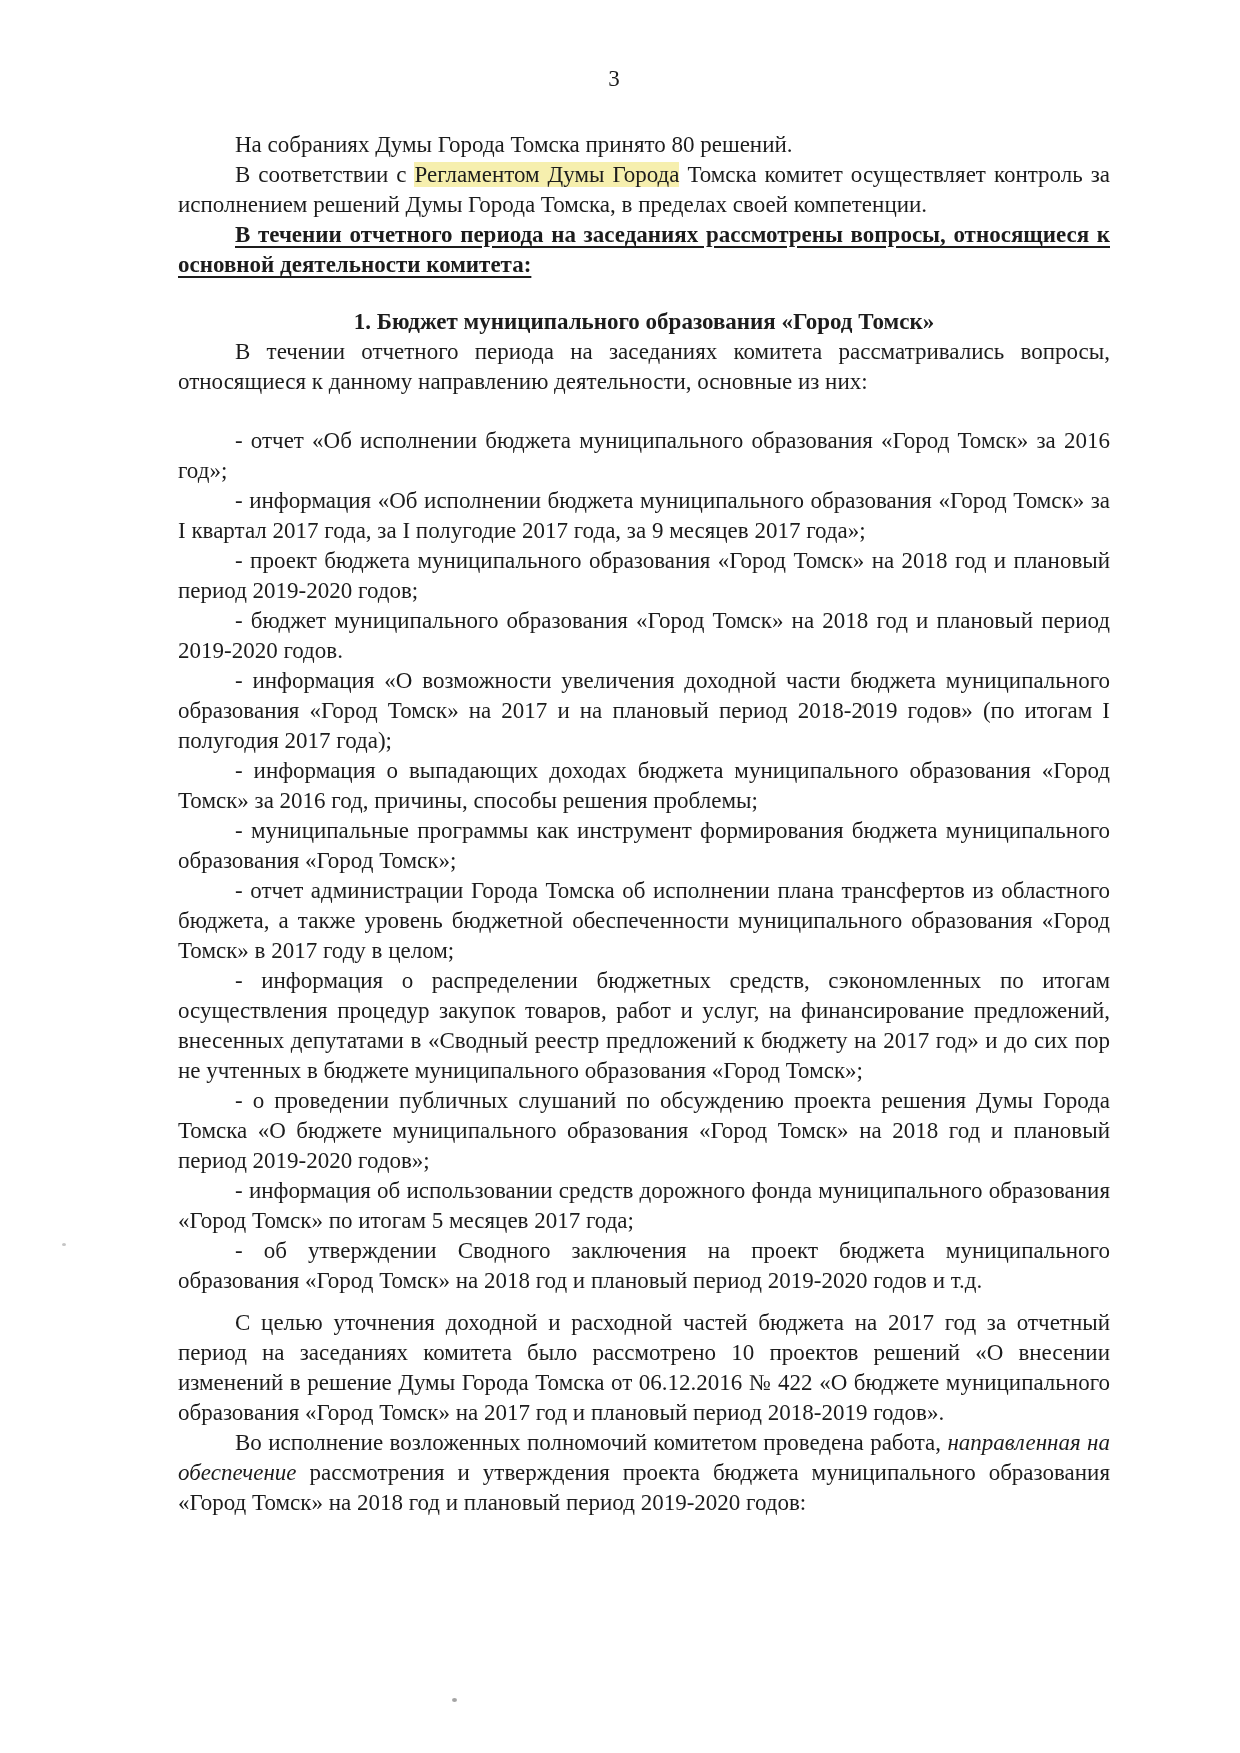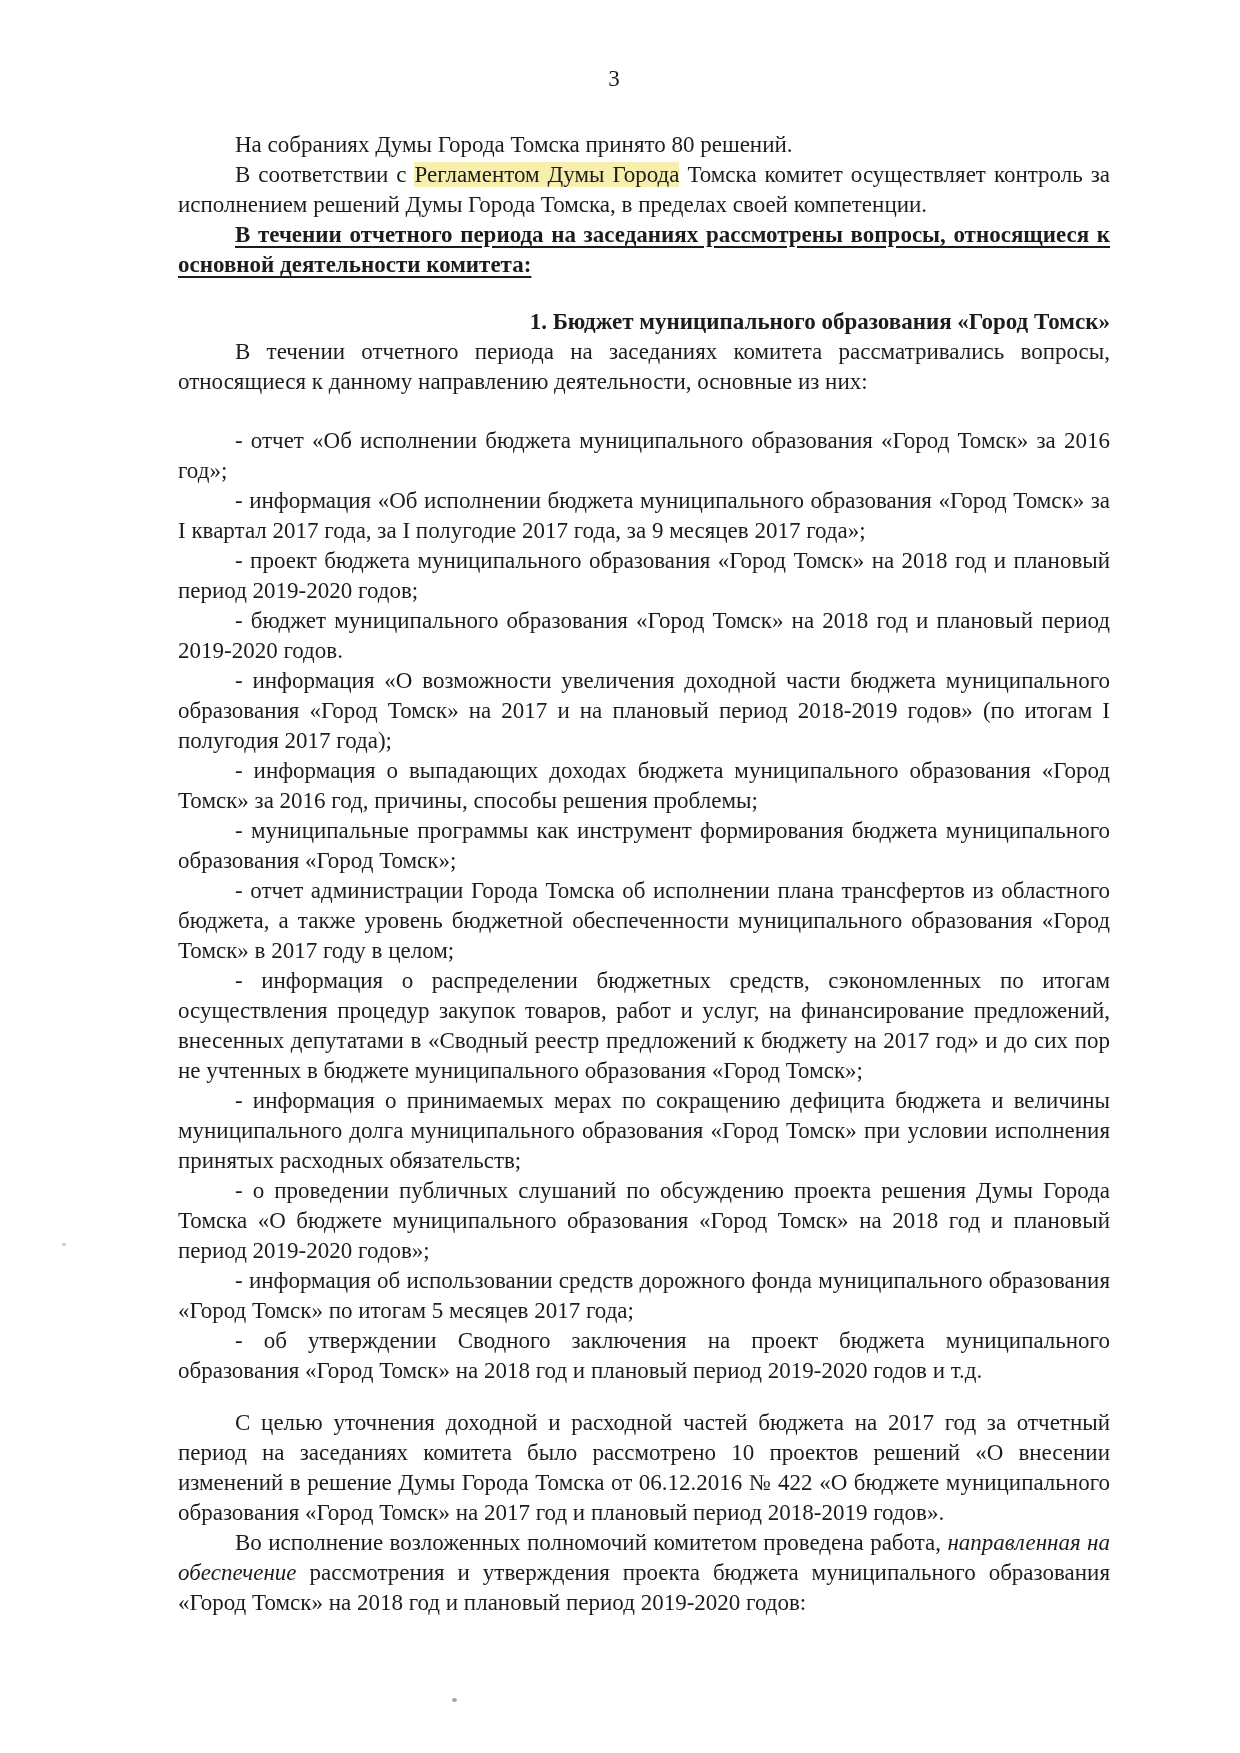--- a/index.html
+++ b/index.html
@@ -43,28 +43,28 @@
     font-weight:bold;
     text-decoration:underline;
     text-decoration-thickness:2px;
     text-underline-offset:4px;
   }
   .section-heading{
     margin:27px 0 0 0;
     font-size:23px;
     line-height:30px;
     font-weight:bold;
-    text-align:right;
+    text-align:center;
     text-indent:0;
   }
   .items p.first{
     margin-top:29px;
   }
   .closing-1{
-    margin-top:22px;
+    margin-top:12px;
   }
   .em{
     font-style:italic;
   }
   .hl{
     background:var(--highlight);
   }
   ul.bullet-list{
     list-style:none;
     margin:0;
@@ -111,21 +111,20 @@
   <div class="items">
     <p class="first">- отчет «Об исполнении бюджета муниципального образования «Город Томск» за 2016 год»;</p>
     <p>- информация «Об исполнении бюджета муниципального образования «Город Томск» за I квартал 2017 года, за I полугодие 2017 года, за 9 месяцев 2017 года»;</p>
     <p>- проект бюджета муниципального образования «Город Томск» на 2018 год и плановый период 2019-2020 годов;</p>
     <p>- бюджет муниципального образования «Город Томск» на 2018 год и плановый период 2019-2020 годов.</p>
     <p>- информация «О возможности увеличения доходной части бюджета муниципального образования «Город Томск» на 2017 и на плановый период 2018-2019 годов» (по итогам I полугодия 2017 года);</p>
     <p>- информация о выпадающих доходах бюджета муниципального образования «Город Томск» за 2016 год, причины, способы решения проблемы;</p>
     <p>- муниципальные программы как инструмент формирования бюджета муниципального образования «Город Томск»;</p>
     <p>- отчет администрации Города Томска об исполнении плана трансфертов из областного бюджета, а также уровень бюджетной обеспеченности муниципального образования «Город Томск» в 2017 году в целом;</p>
     <p>- информация о распределении бюджетных средств, сэкономленных по итогам осуществления процедур закупок товаров, работ и услуг, на финансирование предложений, внесенных депутатами в «Сводный реестр предложений к бюджету на 2017 год» и до сих пор не учтенных в бюджете муниципального образования «Город Томск»;</p>
-    <p>- информация о принимаемых мерах по сокращению дефицита бюджета и величины муниципального долга муниципального образования «Город Томск» при условии исполнения принятых расходных обязательств;</p>
     <p>- о проведении публичных слушаний по обсуждению проекта решения Думы Города Томска «О бюджете муниципального образования «Город Томск» на 2018 год и плановый период 2019-2020 годов»;</p>
     <p>- информация об использовании средств дорожного фонда муниципального образования «Город Томск» по итогам 5 месяцев 2017 года;</p>
     <p>- об утверждении Сводного заключения на проект бюджета муниципального образования «Город Томск» на 2018 год и плановый период 2019-2020 годов и т.д.</p>
   </div>
 
   <p class="closing-1">С целью уточнения доходной и расходной частей бюджета на 2017 год за отчетный период на заседаниях комитета было рассмотрено 10 проектов решений «О внесении изменений в решение Думы Города Томска от 06.12.2016 № 422 «О бюджете муниципального образования «Город Томск» на 2017 год и плановый период 2018-2019 годов».</p>
 
   <p><span>Во исполнение возложенных полномочий комитетом проведена работа, </span><span class="em">направленная на обеспечение</span><span> рассмотрения и утверждения проекта бюджета муниципального образования «Город Томск» на 2018 год и плановый период 2019-2020 годов:</span></p>
 
 

